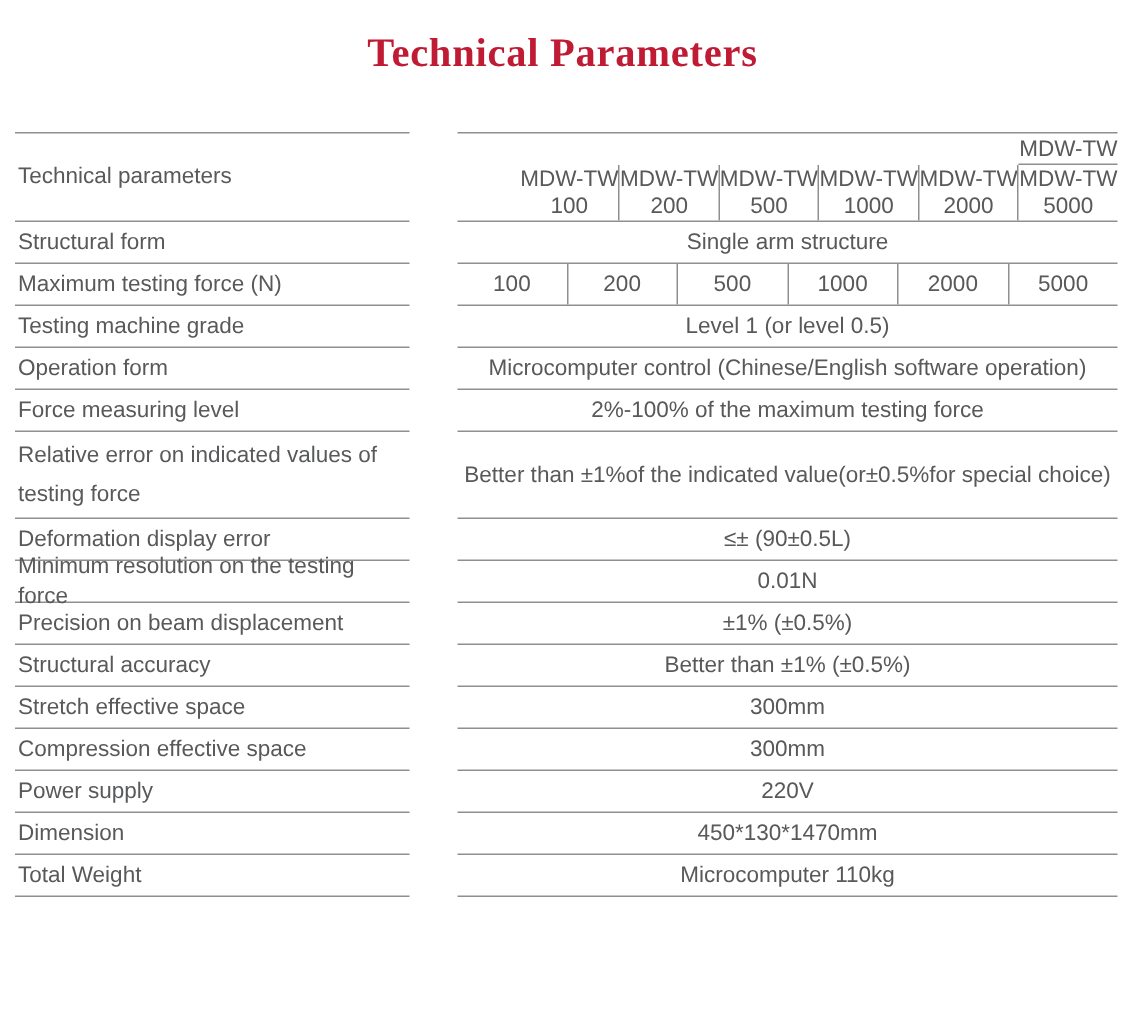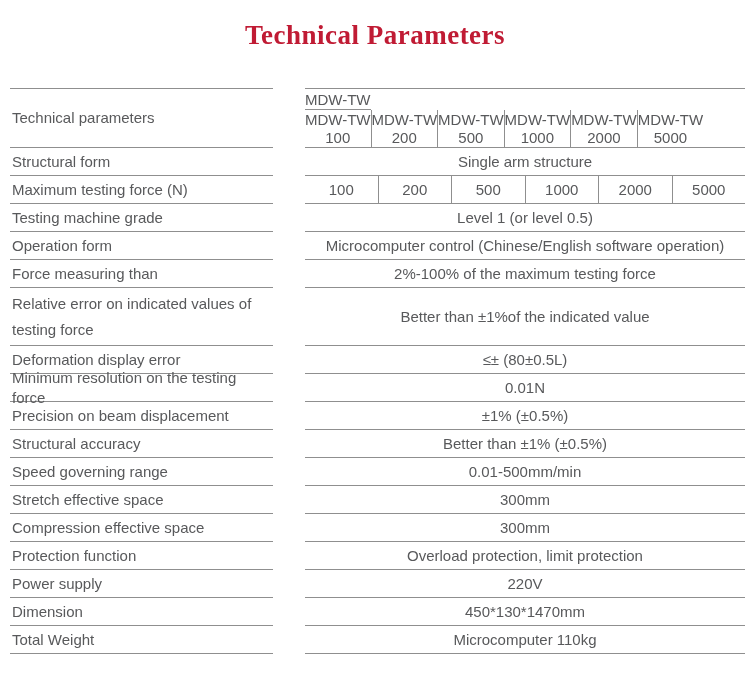--- a/index.html
+++ b/index.html
@@ -61,21 +61,21 @@
   .row-single .lcell, .row-single .vcell { height: 28px; }
   .row-double .lcell, .row-double .vcell { height: 58px; }
   .row-double .lcell { line-height: 26px; }
   .row-double .vcell { line-height: 27px; flex-direction: row; }
   .row-header .lcell, .row-header .vcell {
     height: 60px;
     border-top: 1px solid #8f8f8f;
   }
   .row-header .vcell {
     flex-direction: column;
-    align-items: flex-start;
+    align-items: flex-end;
     justify-content: flex-start;
     padding: 0;
   }
   .group-label {
     height: 20px;
     line-height: 21px;
     text-align: center;
     border-bottom: 1px solid #8f8f8f;
   }
   .models {
@@ -174,80 +174,71 @@
     <div class="vcell">Level 1 (or level 0.5)</div>
   </div>
 
   <div class="row row-single">
     <div class="lcell">Operation form</div>
     <div class="gapcell"></div>
     <div class="vcell">Microcomputer control (Chinese/English software operation)</div>
   </div>
 
   <div class="row row-single">
-    <div class="lcell">Force measuring than</div>
+    <div class="lcell">Force measuring level</div>
     <div class="gapcell"></div>
     <div class="vcell">2%-100% of the maximum testing force</div>
   </div>
 
   <div class="row row-double">
     <div class="lcell">Relative error on indicated values of testing force</div>
     <div class="gapcell"></div>
     <div class="vcell">
       <span>Better than ±1%of the indicated value</span>
+      <span>(or±0.5%for special choice)</span>
     </div>
   </div>
 
   <div class="row row-single">
     <div class="lcell">Deformation display error</div>
     <div class="gapcell"></div>
-    <div class="vcell">≤± (80±0.5L)</div>
+    <div class="vcell">≤± (90±0.5L)</div>
   </div>
 
   <div class="row row-single">
     <div class="lcell">Minimum resolution on the testing force</div>
     <div class="gapcell"></div>
     <div class="vcell">0.01N</div>
   </div>
 
   <div class="row row-single">
     <div class="lcell">Precision on beam displacement</div>
     <div class="gapcell"></div>
     <div class="vcell">±1% (±0.5%)</div>
   </div>
 
   <div class="row row-single">
     <div class="lcell">Structural accuracy</div>
     <div class="gapcell"></div>
     <div class="vcell">Better than ±1% (±0.5%)</div>
   </div>
 
-  <div class="row row-single">
-    <div class="lcell">Speed governing range</div>
-    <div class="gapcell"></div>
-    <div class="vcell">0.01-500mm/min</div>
-  </div>
 
   <div class="row row-single">
     <div class="lcell">Stretch effective space</div>
     <div class="gapcell"></div>
     <div class="vcell">300mm</div>
   </div>
 
   <div class="row row-single">
     <div class="lcell">Compression effective space</div>
     <div class="gapcell"></div>
     <div class="vcell">300mm</div>
   </div>
 
-  <div class="row row-single">
-    <div class="lcell">Protection function</div>
-    <div class="gapcell"></div>
-    <div class="vcell">Overload protection, limit protection</div>
-  </div>
 
   <div class="row row-single">
     <div class="lcell">Power supply</div>
     <div class="gapcell"></div>
     <div class="vcell">220V</div>
   </div>
 
   <div class="row row-single">
     <div class="lcell">Dimension</div>
     <div class="gapcell"></div>

